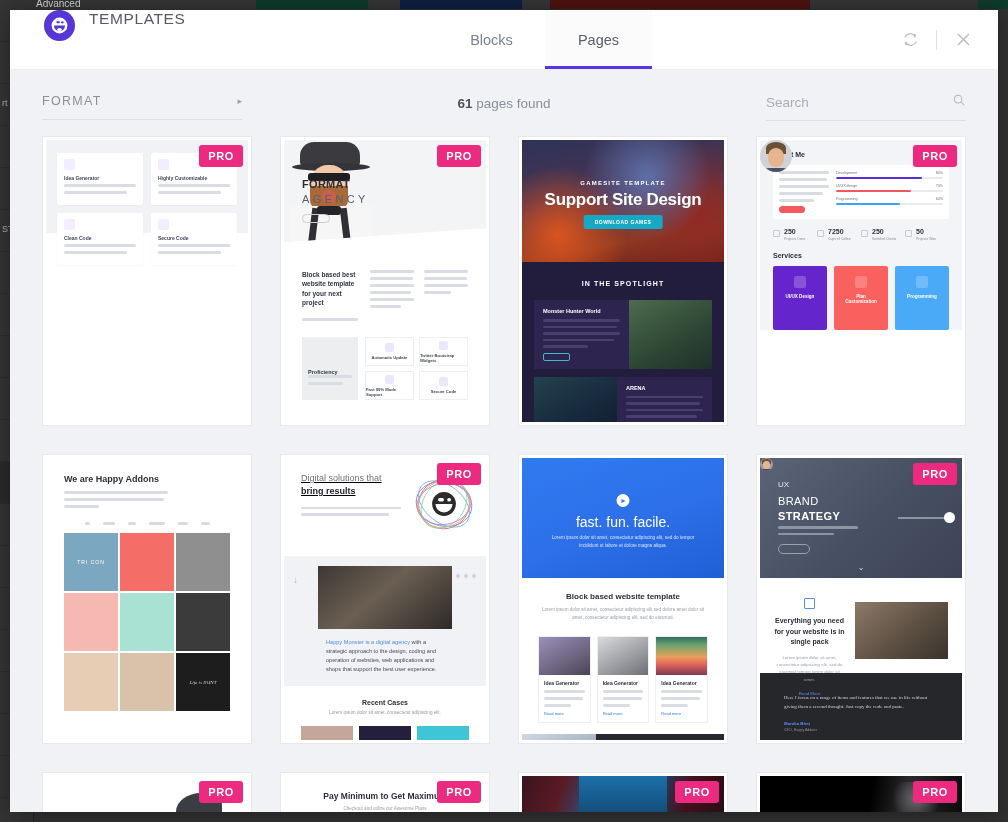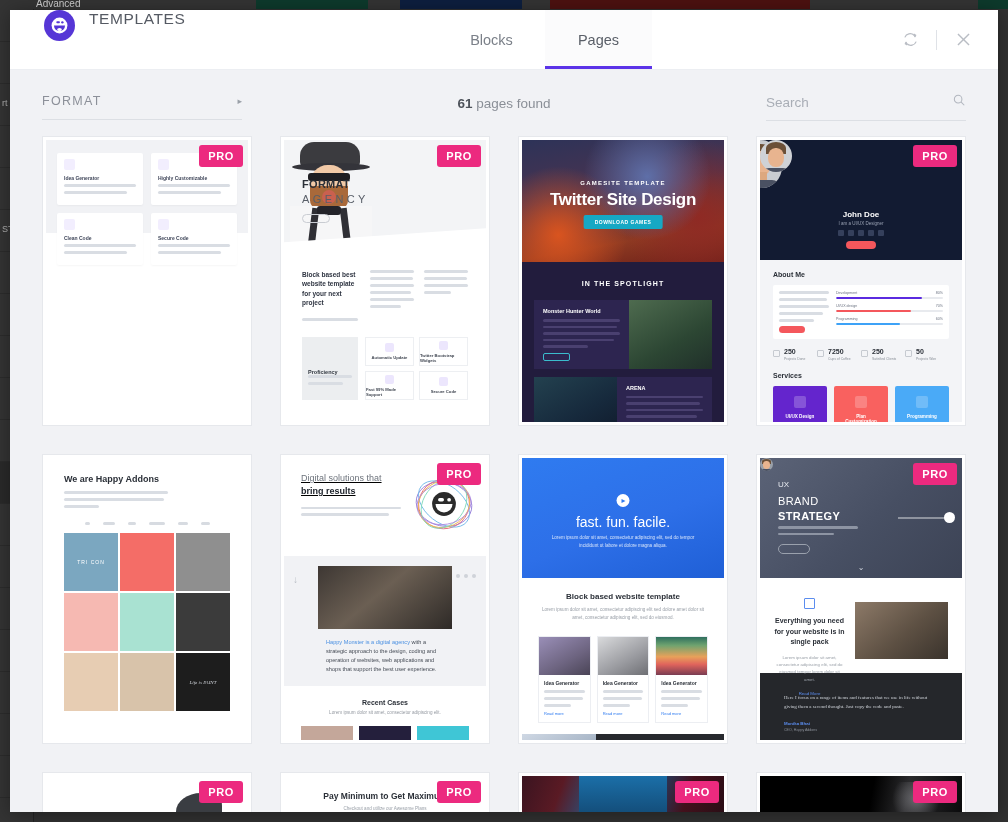--- a/index.html
+++ b/index.html
@@ -544,21 +544,21 @@
           </div>
         </div>
       </div>
     </div>
 
     <div class="card">
       <div class="inner">
         <div class="c3">
           <div class="c3-hero">
             <div class="kick">GAMESITE TEMPLATE</div>
-            <div class="h">Twitter Site Design</div>
+            <div class="h">Support Site Design</div>
             <div class="btn">DOWNLOAD GAMES</div>
           </div>
           <div class="c3-spot">IN THE SPOTLIGHT</div>
           <div class="c3-row">
             <div class="txt">
               <div class="tt">Monster Hunter World</div>
               <div class="lineset">
                   <i style="width:100%"></i>
                   <i style="width:96%"></i>
                   <i style="width:100%"></i>
@@ -583,38 +583,20 @@
 
             </div>
           </div>
         </div>
       </div>
     </div>
 
     <div class="card">
       <div class="pro">PRO</div>
       <div class="inner">
-        <div class="c4-hero">
-          <div class="c4-ava person-c">
-              <div class="hair"></div>
-              <div class="face"></div>
-              <div class="neck"></div>
-              <div class="shirt"></div>
-            </div>
-          <div class="nm">John Doe</div>
-          <div class="sub">I am a UI/UX Designer</div>
-          <div class="soc">
-              <i></i>
-              <i></i>
-              <i></i>
-              <i></i>
-              <i></i>
-            </div>
-          <div class="btn"></div>
-        </div>
         <div class="c4-body">
           <div class="sect">About Me</div>
           <div class="c4-about">
             <div class="thumb person-c">
                 <div class="hair" style="left:6px;top:2px;width:20px;height:12px"></div>
                 <div class="face" style="left:8px;top:8px;width:16px;height:19px"></div>
                 <div class="shirt" style="left:1px;top:28px;width:30px;height:9px"></div>
               </div>
             <div class="card2">
               <div class="l">

